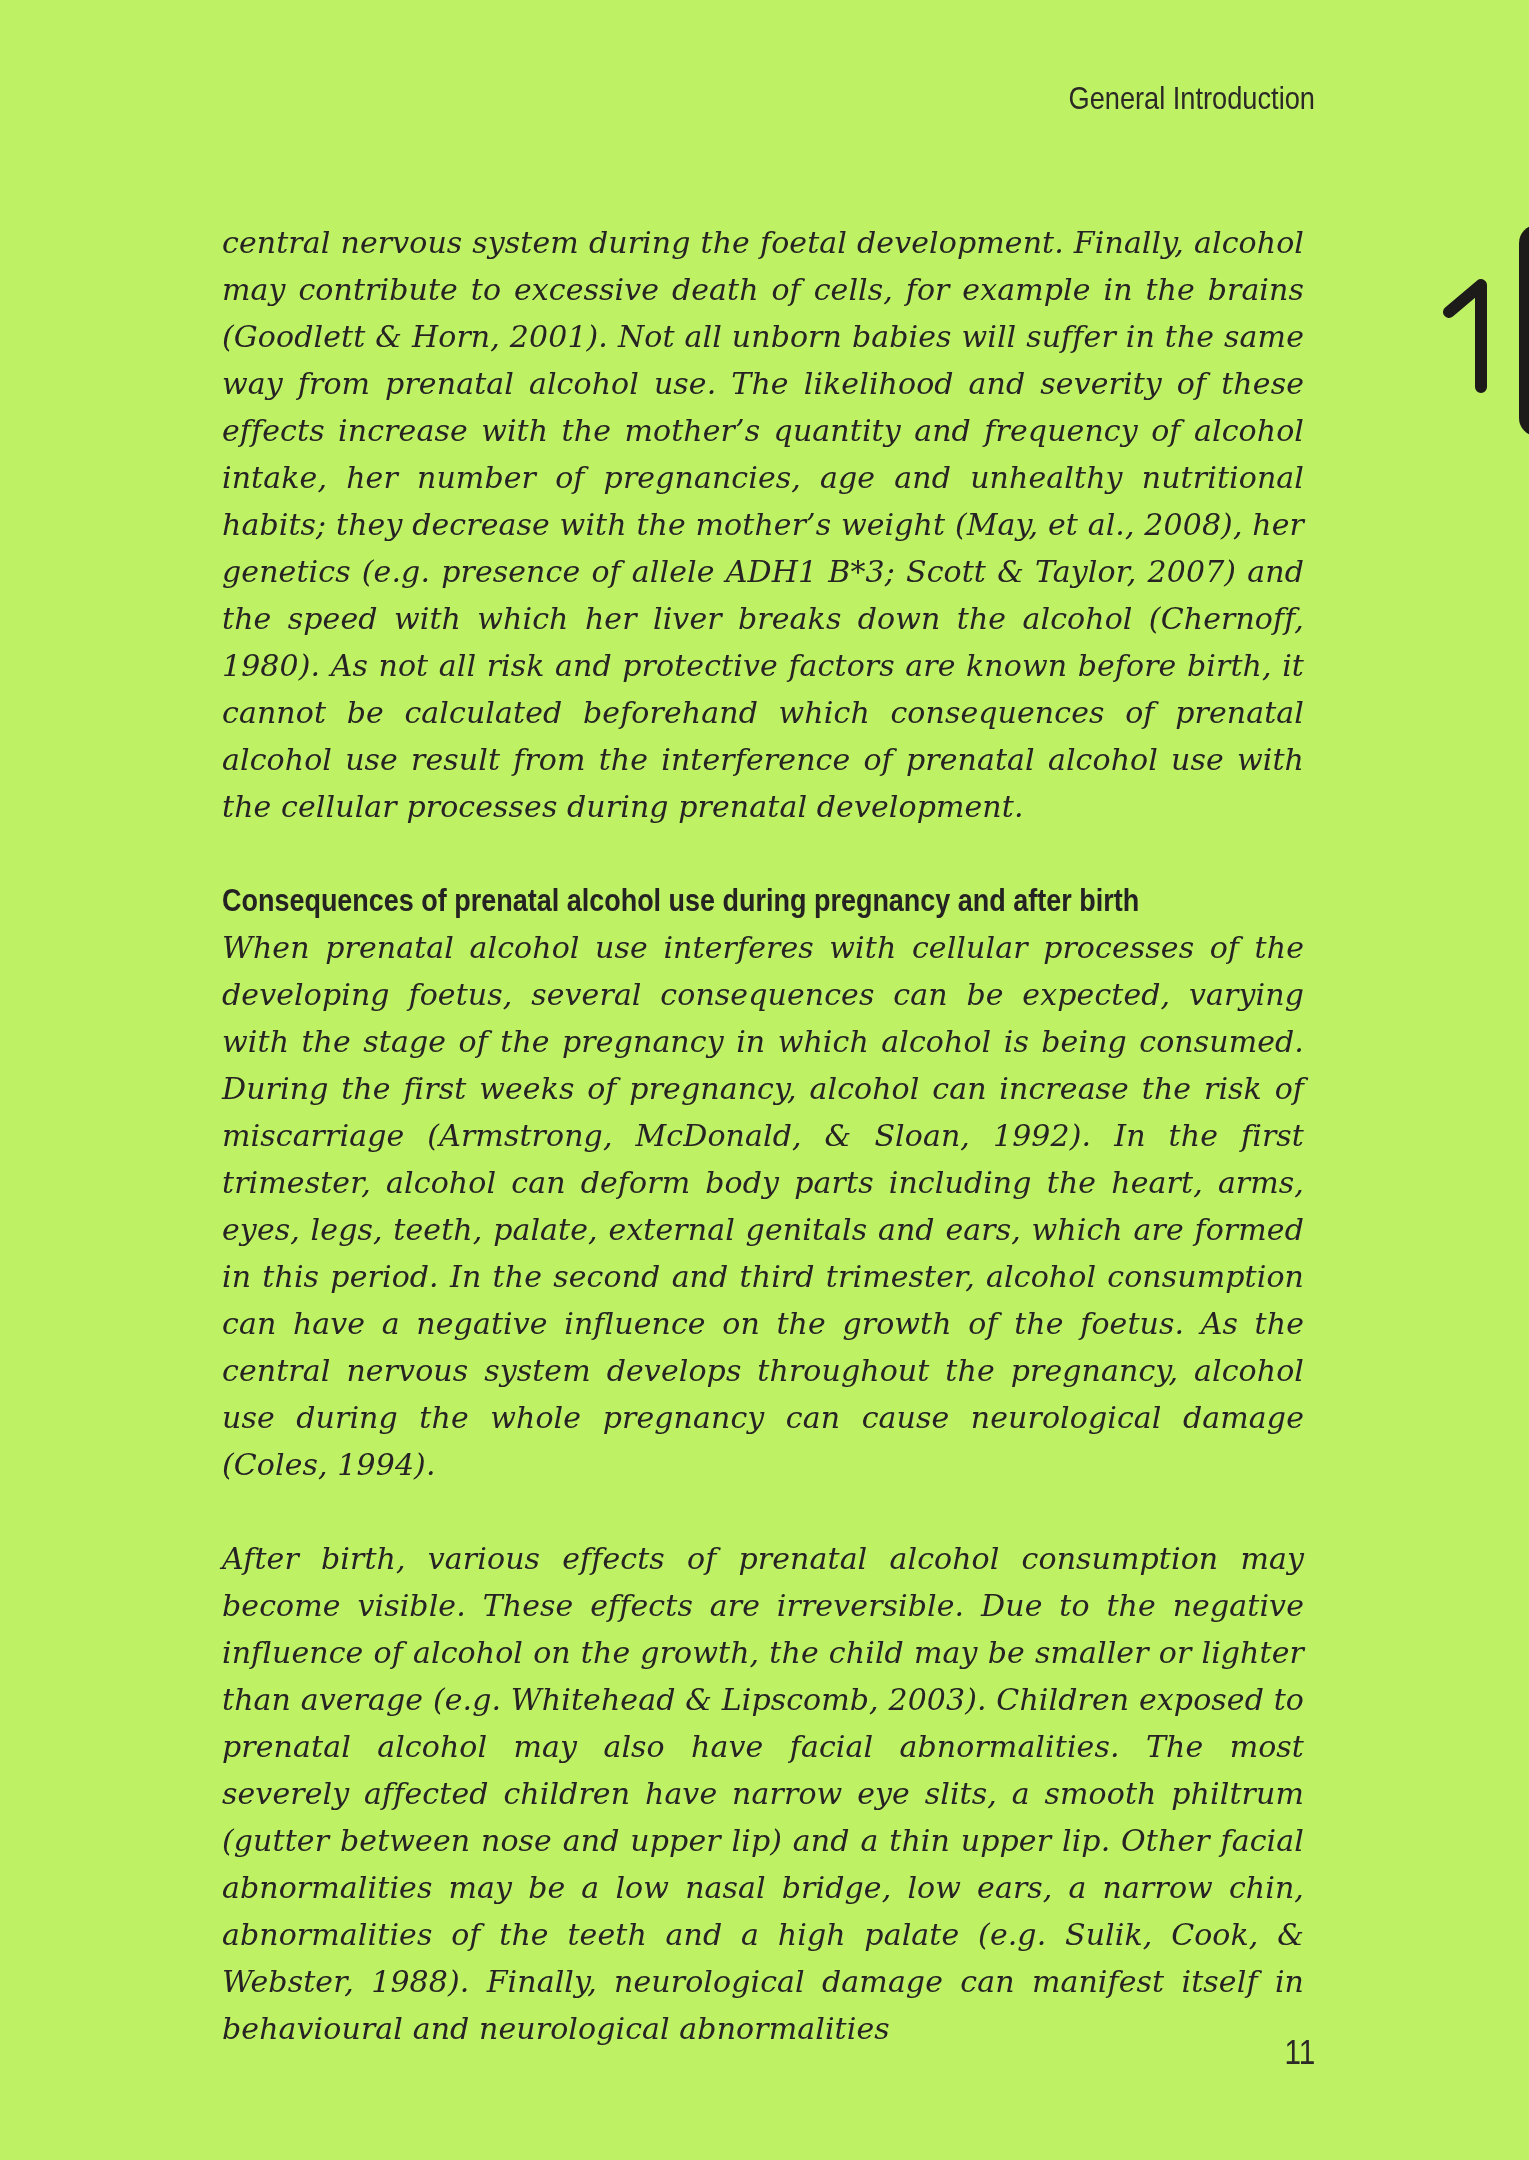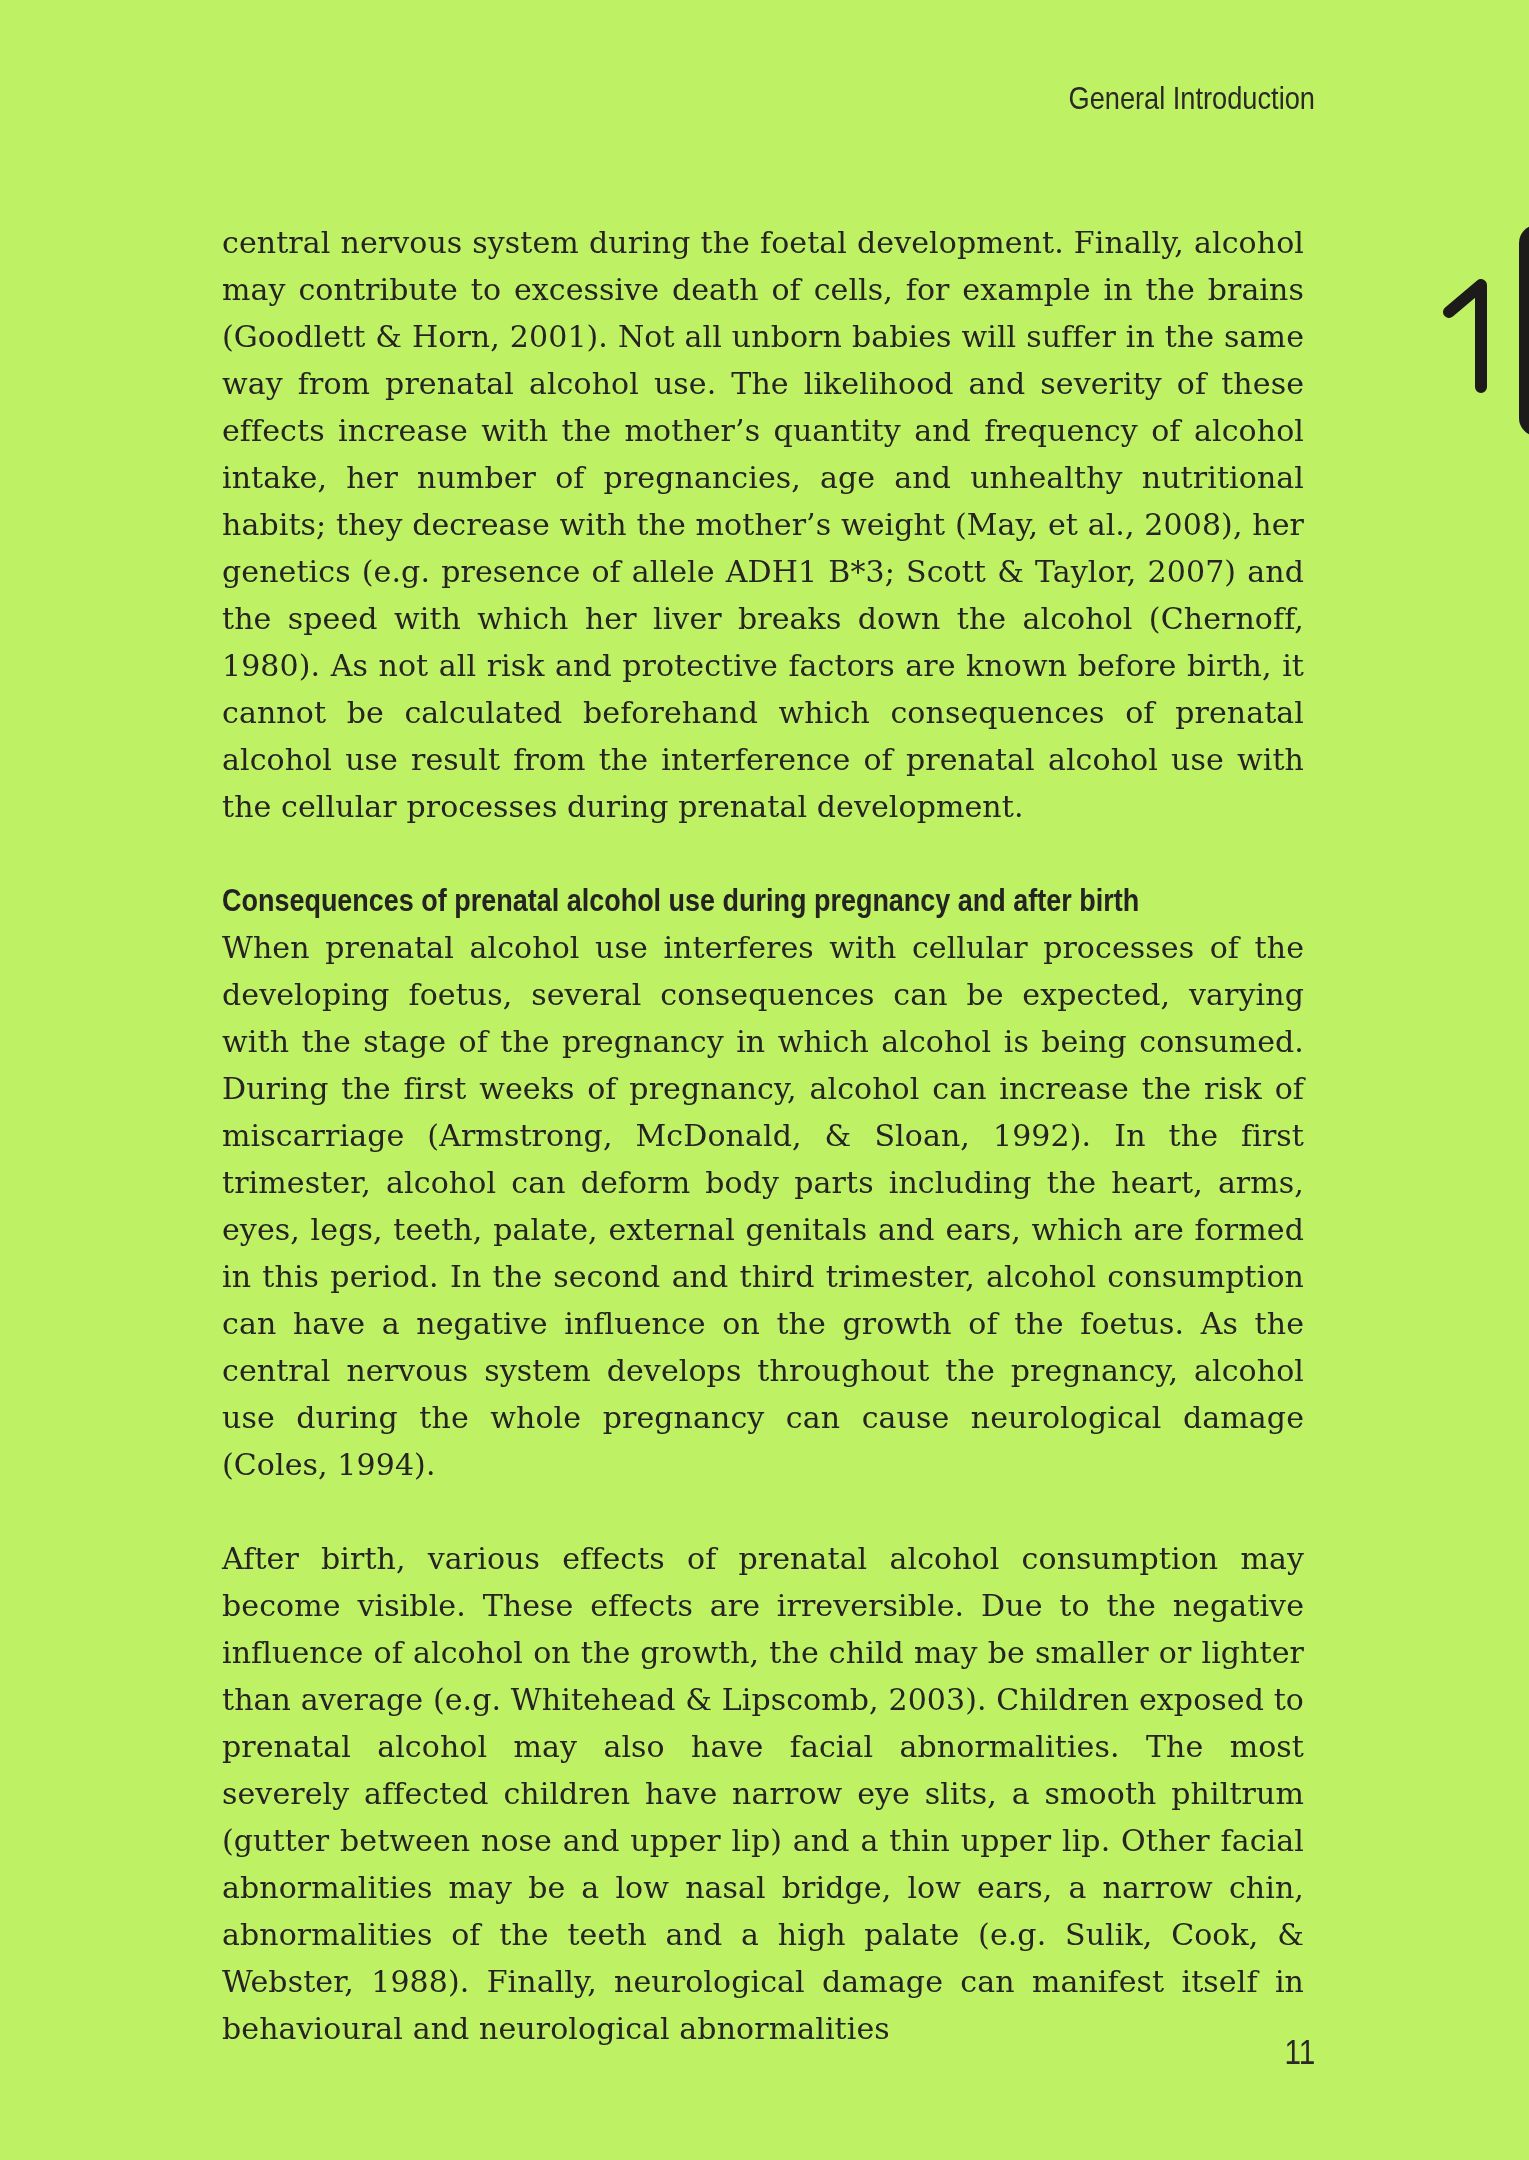--- a/index.html
+++ b/index.html
@@ -58,20 +58,21 @@
     top: 219px;
     width: 1082px;
   }
   .column p {
     margin: 0;
     font-size: 30px;
     line-height: 47px;
     text-align: justify;
     text-justify: inter-word;
     letter-spacing: 0.1px;
+    font-style: italic;
   }
   .gap-above { margin-top: 47px !important; }
 
   .section-heading {
     margin: 47px 0 0 0;
     font-family: "Liberation Sans", sans-serif;
     font-stretch: condensed;
     font-weight: bold;
     font-size: 31px;
     line-height: 47px;

